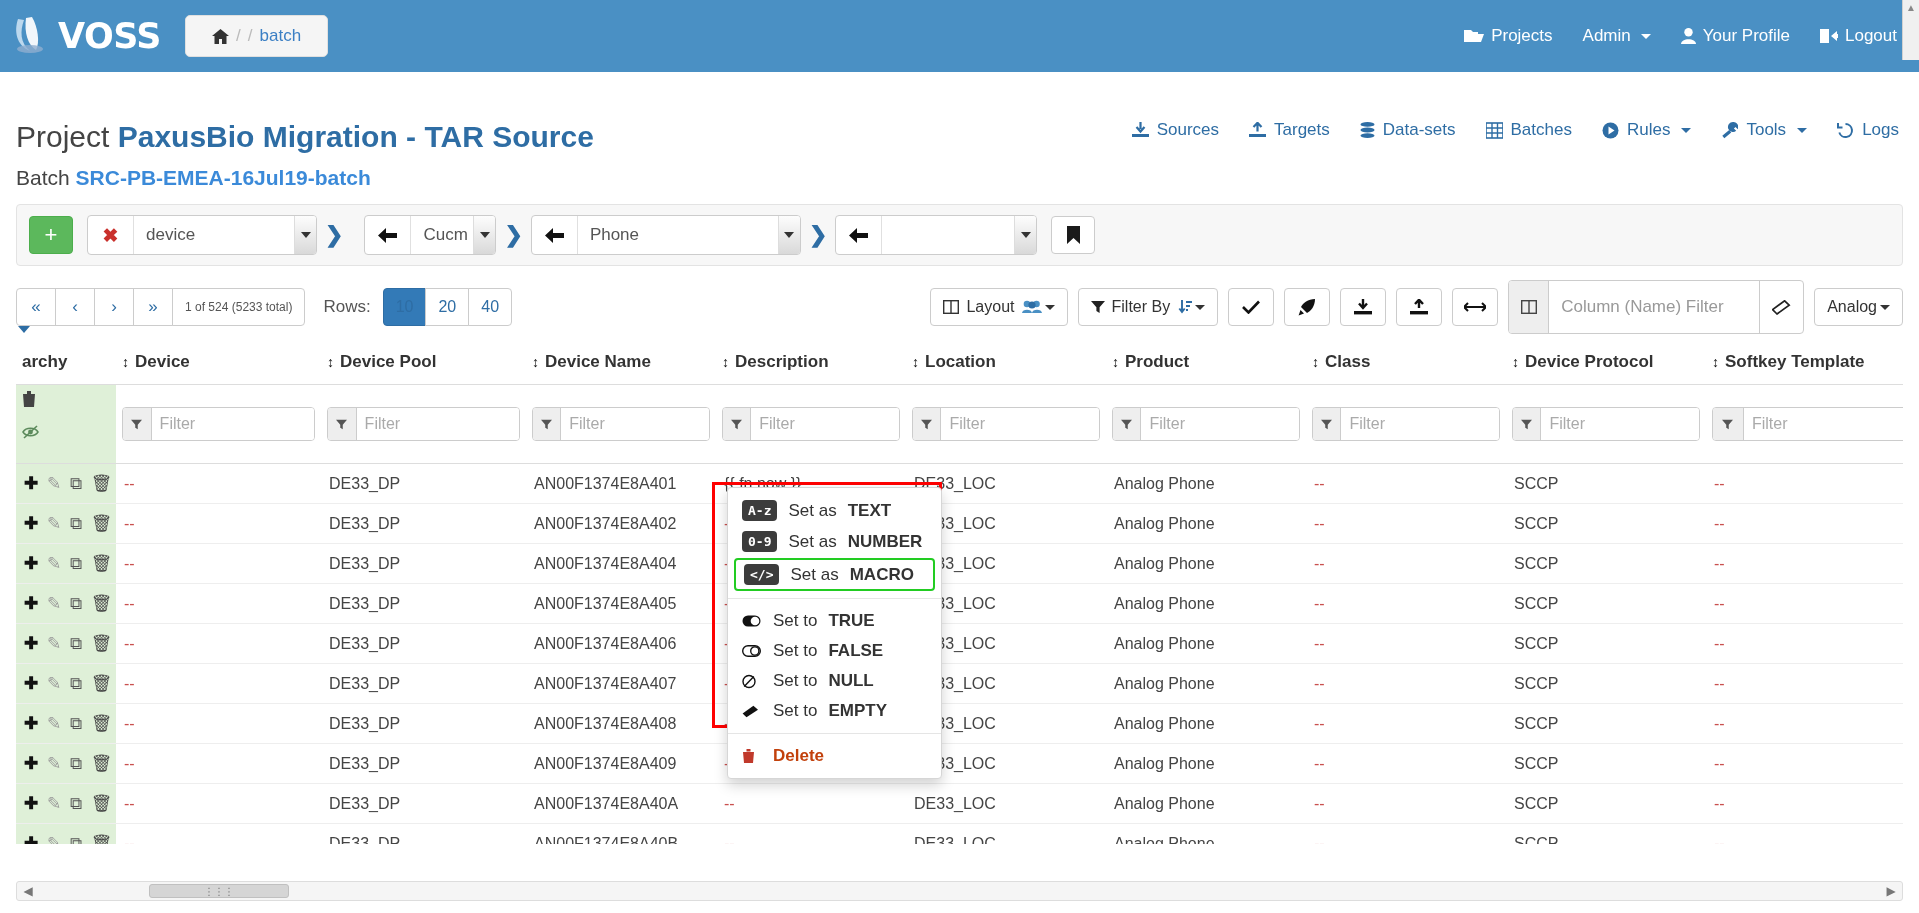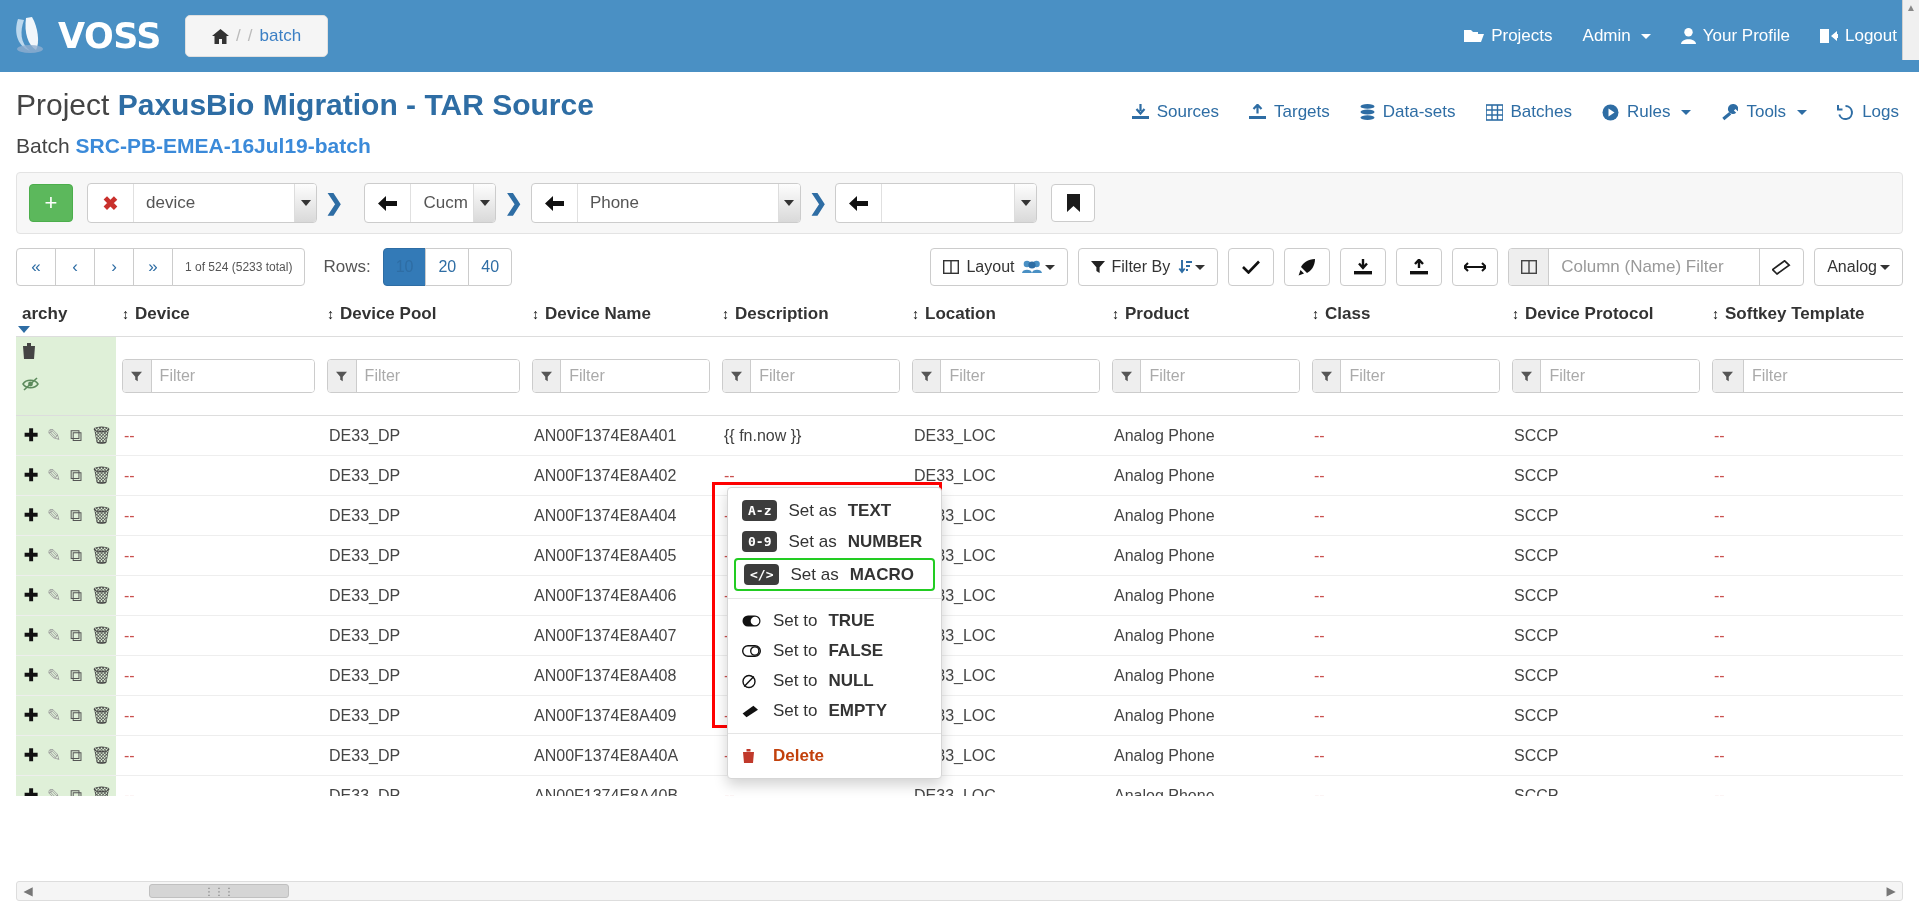--- a/index.html
+++ b/index.html
@@ -64,22 +64,23 @@
     width: 0; height: 0;
     border-left: 5px solid transparent;
     border-right: 5px solid transparent;
     border-top: 5px solid currentColor;
     margin-left: 3px;
   }
 
   
   .project-row {
     display: flex;
-    align-items: flex-end;
+    align-items: flex-start;
     padding: 16px 20px 0 16px;
+    margin-top: 32px;
   }
   .project-title {
     font-size: 30px;
     color: #444;
     white-space: nowrap;
   }
   .project-title b { color: #2e6da4; font-weight: bold; }
   .proj-nav {
     margin-left: auto;
     display: flex;
@@ -197,21 +198,21 @@
   .btn-pager { color: #2e6da4; font-size: 17px; min-width: 40px; }
   .btn-info { color: #555; font-size: 12px; }
   .rows-label { font-size: 17px; color: #555; margin-left: 18px; margin-right: 0; }
   .btn-active { background: #337ab7; border-color: #2e6da4; color: #fff; }
   .btn-num { color: #2e6da4; min-width: 42px; }
   .spacer { flex: 1 1 auto; }
   .tb-gap { width: 10px; }
   .colfilter {
     display: flex; align-items: stretch;
     border: 1px solid #ccc; border-radius: 4px;
-    height: 38px; overflow: hidden; background:#fff;
+    height: 54px; overflow: hidden; background:#fff;
   }
   .colfilter .addon {
     width: 40px; background: #eeeeee;
     border-right: 1px solid #ccc;
     display: flex; align-items: center; justify-content: center;
   }
   .colfilter input {
     border: 0; outline: none;
     width: 210px; padding: 0 12px;
     font-size: 17px; color: #555;

